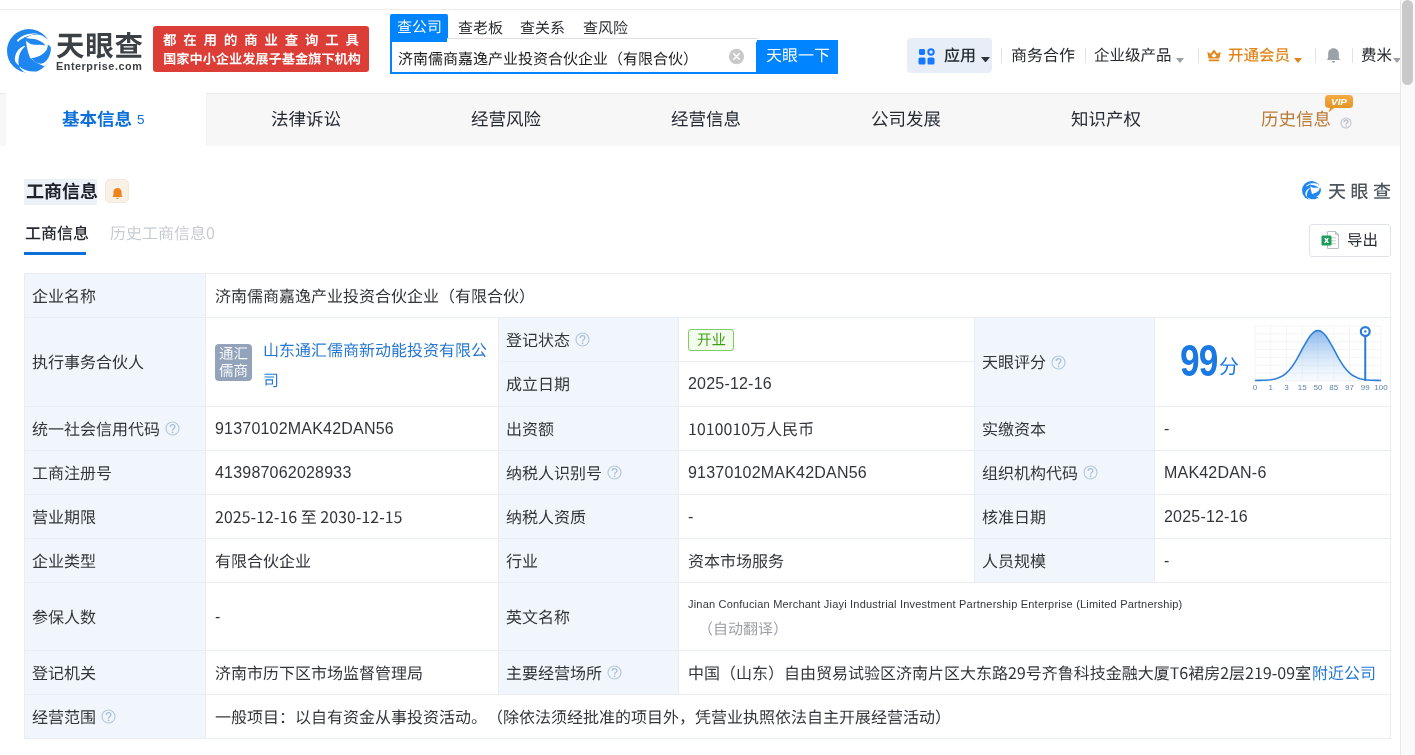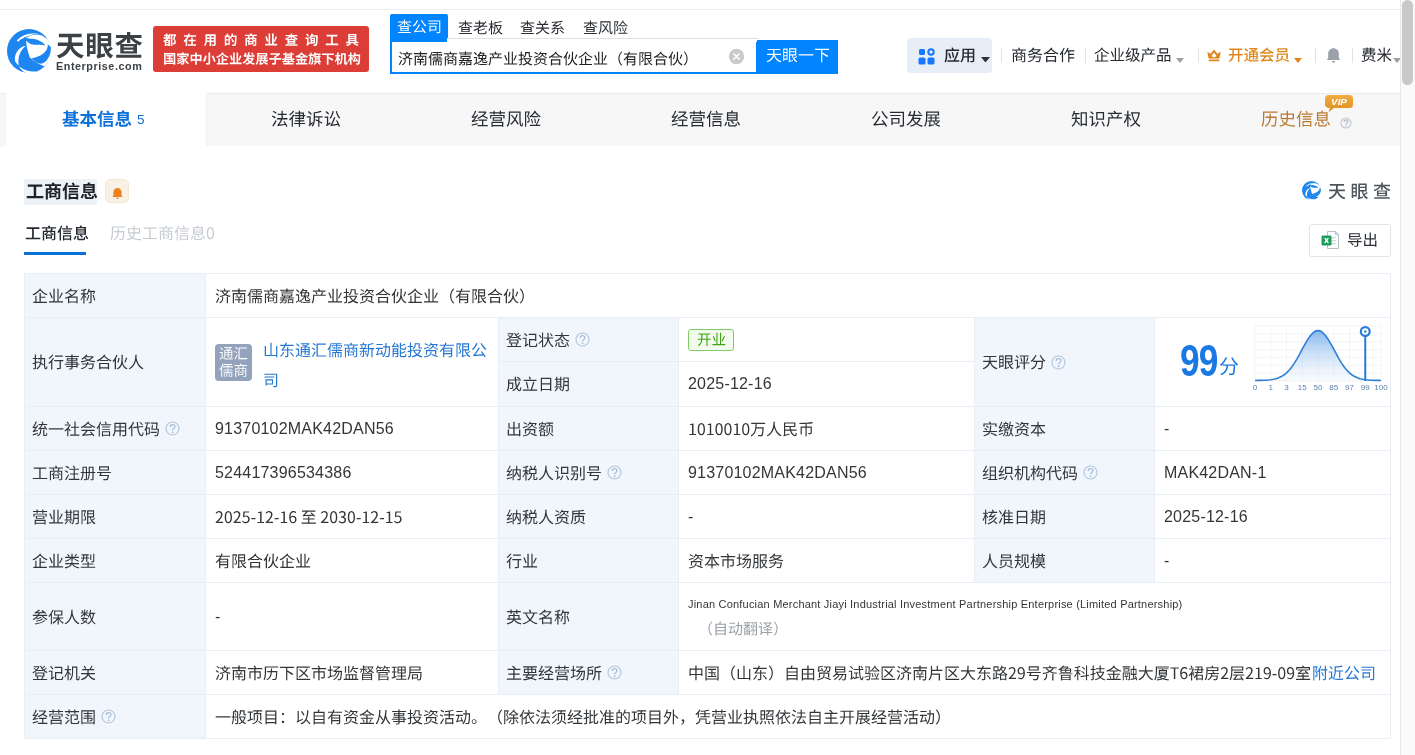--- a/index.html
+++ b/index.html
@@ -365,21 +365,21 @@
         </tr>
         <tr style="height:44px">
           <td class="l">
             <div class="cell">
               <svg width="80.0" height="16" viewBox="0 0 80.0 16" style="vertical-align:-1.9px;">
                 <path d="M0.8 12.9L0.8 14.1L15.2 14.1L15.2 12.9L8.6 12.9L8.6 3.7L14.4 3.7L14.4 2.4L1.7 2.4L1.7 3.7L7.3 3.7L7.3 12.9ZM20.4 3.8C20.7 4.4 21.2 5.2 21.4 5.7L22.5 5.2C22.3 4.8 21.8 4 21.5 3.4ZM25 7.6C26 8.4 27.4 9.4 28.1 10.1L28.8 9.2C28.1 8.6 26.7 7.6 25.6 6.9ZM22.3 7C21.6 7.8 20.5 8.6 19.5 9.2C19.7 9.4 20 10 20.1 10.2C21.1 9.5 22.4 8.4 23.2 7.4ZM26.5 3.5C26.3 4.2 25.8 5.1 25.3 5.7L17.9 5.7L17.9 15.3L19 15.3L19 6.7L29.1 6.7L29.1 14C29.1 14.3 29 14.3 28.7 14.3C28.4 14.4 27.5 14.4 26.5 14.3C26.7 14.6 26.8 15 26.9 15.3C28.3 15.3 29.1 15.3 29.5 15.1C30 14.9 30.2 14.7 30.2 14L30.2 5.7L26.6 5.7C27 5.2 27.4 4.5 27.8 3.8ZM21 9.6L21 14.1L22 14.1L22 13.3L26.9 13.3L26.9 9.6ZM22 10.5L25.9 10.5L25.9 12.4L22 12.4ZM23.1 0.9C23.3 1.3 23.5 1.9 23.7 2.4L17 2.4L17 3.4L31 3.4L31 2.4L25 2.4C24.8 1.8 24.5 1.1 24.2 0.6ZM33.5 1.7C34.5 2.2 35.9 3 36.5 3.5L37.2 2.5C36.5 2 35.2 1.3 34.2 0.8ZM32.7 6.1C33.7 6.6 35 7.4 35.6 7.9L36.3 6.9C35.6 6.4 34.3 5.7 33.3 5.2ZM33.1 14.4L34.1 15.2C35.1 13.7 36.2 11.7 37.1 10L36.2 9.2C35.3 11 34 13.1 33.1 14.4ZM40.8 1C41.3 1.8 41.9 2.9 42.1 3.6L43.3 3.2C43 2.5 42.4 1.4 41.9 0.6ZM37.3 3.7L37.3 4.8L41.6 4.8L41.6 8.4L38 8.4L38 9.6L41.6 9.6L41.6 13.7L36.8 13.7L36.8 14.9L47.4 14.9L47.4 13.7L42.8 13.7L42.8 9.6L46.4 9.6L46.4 8.4L42.8 8.4L42.8 4.8L47 4.8L47 3.7ZM56.7 1.7L56.7 6.7L56.7 7L55 7L55 1.7L50.5 1.7L50.5 6.6L50.5 7L48.7 7L48.7 8.1L50.4 8.1C50.3 10.3 50 12.8 48.6 14.6C48.9 14.8 49.3 15.2 49.5 15.5C51 13.4 51.5 10.6 51.6 8.1L53.9 8.1L53.9 13.8C53.9 14.1 53.8 14.1 53.6 14.2C53.3 14.2 52.6 14.2 51.8 14.1C52 14.4 52.1 14.9 52.2 15.2C53.3 15.2 54 15.2 54.4 15C54.9 14.8 55 14.5 55 13.9L55 8.1L56.7 8.1C56.6 10.3 56.3 12.7 55.1 14.6C55.3 14.7 55.8 15.2 56 15.4C57.3 13.4 57.7 10.5 57.8 8.1L60.4 8.1L60.4 13.9C60.4 14.1 60.4 14.2 60.1 14.2C59.9 14.2 59.1 14.2 58.3 14.2C58.4 14.5 58.6 15 58.7 15.3C59.8 15.3 60.6 15.3 61 15.1C61.5 14.9 61.6 14.6 61.6 13.9L61.6 8.1L63.3 8.1L63.3 7L61.6 7L61.6 1.7ZM51.6 2.8L53.9 2.8L53.9 7L51.6 7L51.6 6.6ZM57.9 7L57.9 6.7L57.9 2.8L60.4 2.8L60.4 7ZM68.2 2.4L75.8 2.4L75.8 4.5L68.2 4.5ZM67 1.3L67 5.6L77 5.6L77 1.3ZM65 7L65 8.1L68.3 8.1C68 9.1 67.6 10.2 67.2 11L75.6 11C75.3 12.9 75 13.8 74.6 14.1C74.4 14.2 74.2 14.2 73.8 14.2C73.4 14.2 72.2 14.2 71.1 14.1C71.3 14.4 71.5 14.9 71.5 15.3C72.6 15.3 73.7 15.3 74.2 15.3C74.8 15.3 75.2 15.2 75.6 14.9C76.2 14.4 76.6 13.2 77 10.5C77 10.3 77.1 9.9 77.1 9.9L69 9.9L69.6 8.1L78.9 8.1L78.9 7Z" fill="#333639"></path>
               </svg>
             </div>
           </td>
           <td class="v">
-            <div class="cell num">524417396534386</div>
+            <div class="cell num">413987062028933</div>
           </td>
           <td class="l">
             <div class="cell">
               <svg width="96.0" height="16" viewBox="0 0 96.0 16" style="vertical-align:-1.9px;">
                 <path d="M0.7 13.2L0.9 14.4C2.4 14 4.3 13.5 6.2 13L6.1 12C4 12.5 2 13 0.7 13.2ZM10.2 0.7L10.2 2.8L10.1 4.2L6.6 4.2L6.6 15.3L7.7 15.3L7.7 11.4C8 11.6 8.4 11.9 8.5 12.1C9.6 10.9 10.2 9.6 10.7 8.3C11.4 9.6 12.2 10.9 12.6 11.8L13.6 11.2C13.1 10.1 12 8.3 11 6.9C11.1 6.3 11.2 5.8 11.2 5.3L13.6 5.3L13.6 13.8C13.6 14 13.5 14.1 13.3 14.1C13 14.1 12.1 14.2 11.2 14.1C11.4 14.4 11.5 14.9 11.6 15.3C12.8 15.3 13.6 15.2 14.1 15.1C14.6 14.9 14.7 14.5 14.7 13.8L14.7 4.2L11.3 4.2L11.3 2.8L11.3 0.7ZM7.7 11.2L7.7 5.3L10.1 5.3C9.9 7.2 9.3 9.3 7.7 11.2ZM1 7.3C1.2 7.2 1.6 7.1 3.6 6.8C2.9 7.9 2.2 8.8 1.9 9.1C1.4 9.7 1.1 10.1 0.7 10.1C0.8 10.4 1 10.9 1.1 11.2C1.4 11 1.9 10.8 6 10C6 9.8 6 9.3 6 9L2.7 9.6C3.9 8.2 5.2 6.4 6.2 4.6L5.3 4C5 4.6 4.6 5.2 4.3 5.8L2.1 6C3.1 4.6 4 2.8 4.7 1.1L3.7 0.6C3 2.6 1.9 4.7 1.5 5.2C1.2 5.8 0.9 6.2 0.6 6.2C0.7 6.5 0.9 7.1 1 7.3ZM24.3 4.9L29.3 4.9L29.3 7.9L24.3 7.9ZM23.2 3.8L23.2 8.9L24.9 8.9C24.7 11.4 24.1 13.4 21.6 14.5C21.8 14.7 22.2 15.1 22.3 15.4C25.1 14.1 25.8 11.8 26.1 8.9L27.4 8.9L27.4 13.6C27.4 14.8 27.6 15.1 28.8 15.1C29 15.1 29.9 15.1 30.1 15.1C31.1 15.1 31.4 14.6 31.5 12.5C31.2 12.4 30.7 12.3 30.5 12.1C30.4 13.8 30.4 14.1 30 14.1C29.8 14.1 29.1 14.1 28.9 14.1C28.6 14.1 28.5 14 28.5 13.6L28.5 8.9L30.5 8.9L30.5 3.8L28.8 3.8C29.2 3 29.7 2 30.1 1.1L28.9 0.6C28.6 1.6 28 2.9 27.6 3.8L25.3 3.8L26.2 3.4C26 2.7 25.4 1.6 24.8 0.7L23.8 1.1C24.3 2 24.9 3.1 25.1 3.8ZM21.8 0.8C20.6 1.3 18.6 1.7 16.8 2C17 2.3 17.2 2.7 17.2 3C17.9 2.9 18.7 2.8 19.4 2.6L19.4 5.2L16.8 5.2L16.8 6.4L19.2 6.4C18.6 8.2 17.5 10.3 16.4 11.4C16.7 11.7 17 12.2 17.1 12.5C17.9 11.5 18.7 9.9 19.4 8.3L19.4 15.4L20.6 15.4L20.6 7.9C21.1 8.6 21.8 9.5 22.1 10L22.8 9C22.4 8.6 21 7.2 20.6 6.8L20.6 6.4L22.7 6.4L22.7 5.2L20.6 5.2L20.6 2.3C21.3 2.2 22 2 22.5 1.7ZM39.3 0.7C39.3 3.2 39.4 11 32.7 14.4C33.1 14.6 33.4 15 33.7 15.3C37.6 13.2 39.3 9.6 40 6.4C40.8 9.4 42.5 13.3 46.6 15.2C46.8 14.9 47.1 14.5 47.4 14.2C41.8 11.7 40.8 5 40.5 3.1C40.6 2.1 40.6 1.3 40.7 0.7ZM56.2 2.9L61.1 2.9L61.1 7.7L56.2 7.7ZM55 1.8L55 8.9L62.3 8.9L62.3 1.8ZM59.8 10.8C60.7 12.2 61.6 14.1 61.9 15.2L63.1 14.7C62.7 13.6 61.8 11.8 60.9 10.4ZM56.2 10.4C55.7 12.1 54.8 13.6 53.8 14.7C54.1 14.8 54.6 15.2 54.8 15.3C55.9 14.2 56.8 12.5 57.4 10.7ZM49.6 1.8C50.5 2.5 51.6 3.6 52.1 4.2L52.9 3.4C52.4 2.8 51.3 1.7 50.4 1.1ZM48.8 5.7L48.8 6.8L51.1 6.8L51.1 12.4C51.1 13.2 50.5 13.8 50.2 14.1C50.4 14.3 50.8 14.7 50.9 14.9C51.1 14.6 51.6 14.2 54.4 12.1C54.2 11.8 54 11.4 53.9 11L52.2 12.3L52.2 5.7ZM74 2.6L74 11.4L75.2 11.4L75.2 2.6ZM77.4 0.9L77.4 13.8C77.4 14.1 77.3 14.2 77 14.2C76.7 14.2 75.8 14.2 74.7 14.2C74.9 14.5 75.1 15.1 75.1 15.4C76.6 15.4 77.4 15.3 77.9 15.1C78.4 14.9 78.6 14.6 78.6 13.8L78.6 0.9ZM66.6 2.4L70.7 2.4L70.7 5.5L66.6 5.5ZM65.5 1.3L65.5 6.6L71.9 6.6L71.9 1.3ZM67.8 7L67.7 8.4L64.9 8.4L64.9 9.5L67.6 9.5C67.3 11.7 66.6 13.5 64.5 14.5C64.8 14.7 65.1 15.1 65.3 15.4C67.6 14.2 68.4 12.1 68.7 9.5L70.9 9.5C70.8 12.5 70.6 13.6 70.4 13.9C70.2 14.1 70.1 14.1 69.9 14.1C69.6 14.1 69 14.1 68.3 14C68.5 14.4 68.6 14.8 68.6 15.2C69.3 15.2 70 15.2 70.4 15.2C70.8 15.2 71.1 15 71.4 14.7C71.8 14.2 72 12.8 72.1 8.9C72.1 8.8 72.1 8.4 72.1 8.4L68.8 8.4L68.9 7ZM84.2 2.4L91.8 2.4L91.8 4.5L84.2 4.5ZM83 1.3L83 5.6L93 5.6L93 1.3ZM81 7L81 8.1L84.3 8.1C84 9.1 83.6 10.2 83.2 11L91.6 11C91.3 12.9 91 13.8 90.6 14.1C90.4 14.2 90.2 14.2 89.8 14.2C89.4 14.2 88.2 14.2 87.1 14.1C87.3 14.4 87.5 14.9 87.5 15.3C88.6 15.3 89.7 15.3 90.2 15.3C90.8 15.3 91.2 15.2 91.6 14.9C92.2 14.4 92.6 13.2 93 10.5C93 10.3 93.1 9.9 93.1 9.9L85 9.9L85.6 8.1L94.9 8.1L94.9 7Z" fill="#333639"></path>
               </svg>
               <span style="margin-left:5px;display:inline-flex">
                 <svg width="15" height="15" viewBox="0 0 15 15" style="vertical-align:-2.5px">
                   <circle cx="7.5" cy="7.5" r="6.5" fill="none" stroke="#b5c8de" stroke-width="1.2"></circle>
                   <path d="M5.2 6.1 C5.2 4.4 6.3 3.6 7.5 3.6 C8.9 3.6 9.9 4.5 9.9 5.7 C9.9 6.7 9.3 7.2 8.5 7.8 C7.9 8.2 7.6 8.6 7.6 9.4" fill="none" stroke="#a9bdd6" stroke-width="1.3"></path>
@@ -399,21 +399,21 @@
               <span style="margin-left:5px;display:inline-flex">
                 <svg width="15" height="15" viewBox="0 0 15 15" style="vertical-align:-2.5px">
                   <circle cx="7.5" cy="7.5" r="6.5" fill="none" stroke="#b5c8de" stroke-width="1.2"></circle>
                   <path d="M5.2 6.1 C5.2 4.4 6.3 3.6 7.5 3.6 C8.9 3.6 9.9 4.5 9.9 5.7 C9.9 6.7 9.3 7.2 8.5 7.8 C7.9 8.2 7.6 8.6 7.6 9.4" fill="none" stroke="#a9bdd6" stroke-width="1.3"></path>
                   <circle cx="7.6" cy="11.3" r="0.9" fill="#a9bdd6"></circle>
                 </svg>
               </span>
             </div>
           </td>
           <td class="v">
-            <div class="cell num">MAK42DAN-1</div>
+            <div class="cell num">MAK42DAN-6</div>
           </td>
         </tr>
         <tr style="height:44px">
           <td class="l">
             <div class="cell">
               <svg width="64.0" height="16" viewBox="0 0 64.0 16" style="vertical-align:-1.9px;">
                 <path d="M5 7.5L11.2 7.5L11.2 8.9L5 8.9ZM3.8 6.7L3.8 9.8L12.4 9.8L12.4 6.7ZM1.4 4.7L1.4 7.8L2.6 7.8L2.6 5.6L13.5 5.6L13.5 7.8L14.7 7.8L14.7 4.7ZM2.7 10.8L2.7 15.4L3.9 15.4L3.9 14.8L12.4 14.8L12.4 15.4L13.6 15.4L13.6 10.8ZM3.9 13.8L3.9 11.9L12.4 11.9L12.4 13.8ZM10.2 0.6L10.2 2L5.7 2L5.7 0.6L4.5 0.6L4.5 2L1 2L1 3.1L4.5 3.1L4.5 4.2L5.7 4.2L5.7 3.1L10.2 3.1L10.2 4.2L11.4 4.2L11.4 3.1L15.1 3.1L15.1 2L11.4 2L11.4 0.6ZM29.7 4.4C29 6.1 27.9 8.5 27 9.9L28 10.4C28.9 8.9 30 6.7 30.8 4.9ZM17.3 4.7C18.2 6.4 19.1 8.9 19.5 10.3L20.7 9.9C20.3 8.4 19.3 6.1 18.4 4.3ZM25.4 0.8L25.4 13.3L22.7 13.3L22.7 0.8L21.4 0.8L21.4 13.3L17 13.3L17 14.5L31.1 14.5L31.1 13.3L26.6 13.3L26.6 0.8ZM34.8 11.8C34.4 12.9 33.5 13.9 32.6 14.7C32.9 14.8 33.4 15.2 33.6 15.4C34.5 14.6 35.4 13.3 36 12.1ZM37.1 12.3C37.8 13 38.5 14.1 38.8 14.8L39.8 14.2C39.4 13.5 38.7 12.5 38.1 11.8ZM45.7 2.5L45.7 5.1L42.4 5.1L42.4 2.5ZM41.3 1.4L41.3 7.2C41.3 9.6 41.2 12.6 39.8 14.7C40.1 14.9 40.6 15.2 40.8 15.4C41.7 13.9 42.1 11.9 42.3 9.9L45.7 9.9L45.7 13.8C45.7 14.1 45.6 14.1 45.4 14.1C45.1 14.2 44.3 14.2 43.5 14.1C43.6 14.4 43.8 15 43.8 15.3C45 15.3 45.8 15.3 46.2 15.1C46.7 14.9 46.8 14.5 46.8 13.8L46.8 1.4ZM45.7 6.2L45.7 8.8L42.4 8.8C42.4 8.3 42.4 7.7 42.4 7.2L42.4 6.2ZM38.2 0.8L38.2 2.8L35.3 2.8L35.3 0.8L34.2 0.8L34.2 2.8L32.8 2.8L32.8 3.8L34.2 3.8L34.2 10.4L32.6 10.4L32.6 11.5L40.5 11.5L40.5 10.4L39.3 10.4L39.3 3.8L40.5 3.8L40.5 2.8L39.3 2.8L39.3 0.8ZM35.3 3.8L38.2 3.8L38.2 5.3L35.3 5.3ZM35.3 6.2L38.2 6.2L38.2 7.8L35.3 7.8ZM35.3 8.8L38.2 8.8L38.2 10.4L35.3 10.4ZM49.5 1.3L49.5 15.3L50.5 15.3L50.5 2.4L52.9 2.4C52.5 3.5 52.1 4.9 51.6 6C52.8 7.3 53 8.4 53 9.3C53 9.8 52.9 10.2 52.7 10.4C52.6 10.5 52.4 10.5 52.2 10.5C52 10.5 51.6 10.5 51.3 10.5C51.5 10.8 51.6 11.3 51.6 11.6C51.9 11.6 52.3 11.6 52.6 11.5C53 11.5 53.3 11.4 53.5 11.2C53.9 10.9 54.1 10.2 54.1 9.4C54.1 8.4 53.8 7.2 52.7 5.9C53.2 4.6 53.8 3 54.3 1.7L53.5 1.2L53.3 1.3ZM61 5.3L61 7.3L56.3 7.3L56.3 5.3ZM61 4.3L56.3 4.3L56.3 2.4L61 2.4ZM55 15.4C55.3 15.2 55.8 15 59.1 14.1C59.1 13.8 59.1 13.3 59.1 13L56.3 13.7L56.3 8.4L57.8 8.4C58.6 11.6 60.1 14 62.6 15.2C62.8 14.9 63.2 14.4 63.4 14.2C62.2 13.7 61.1 12.8 60.3 11.6C61.2 11.1 62.3 10.4 63.1 9.7L62.3 8.9C61.7 9.5 60.7 10.2 59.8 10.8C59.4 10.1 59.1 9.2 58.8 8.4L62.1 8.4L62.1 1.3L55.1 1.3L55.1 13.2C55.1 13.9 54.7 14.2 54.5 14.4C54.7 14.6 54.9 15.1 55 15.4Z" fill="#333639"></path>
               </svg>
             </div>
           </td>

